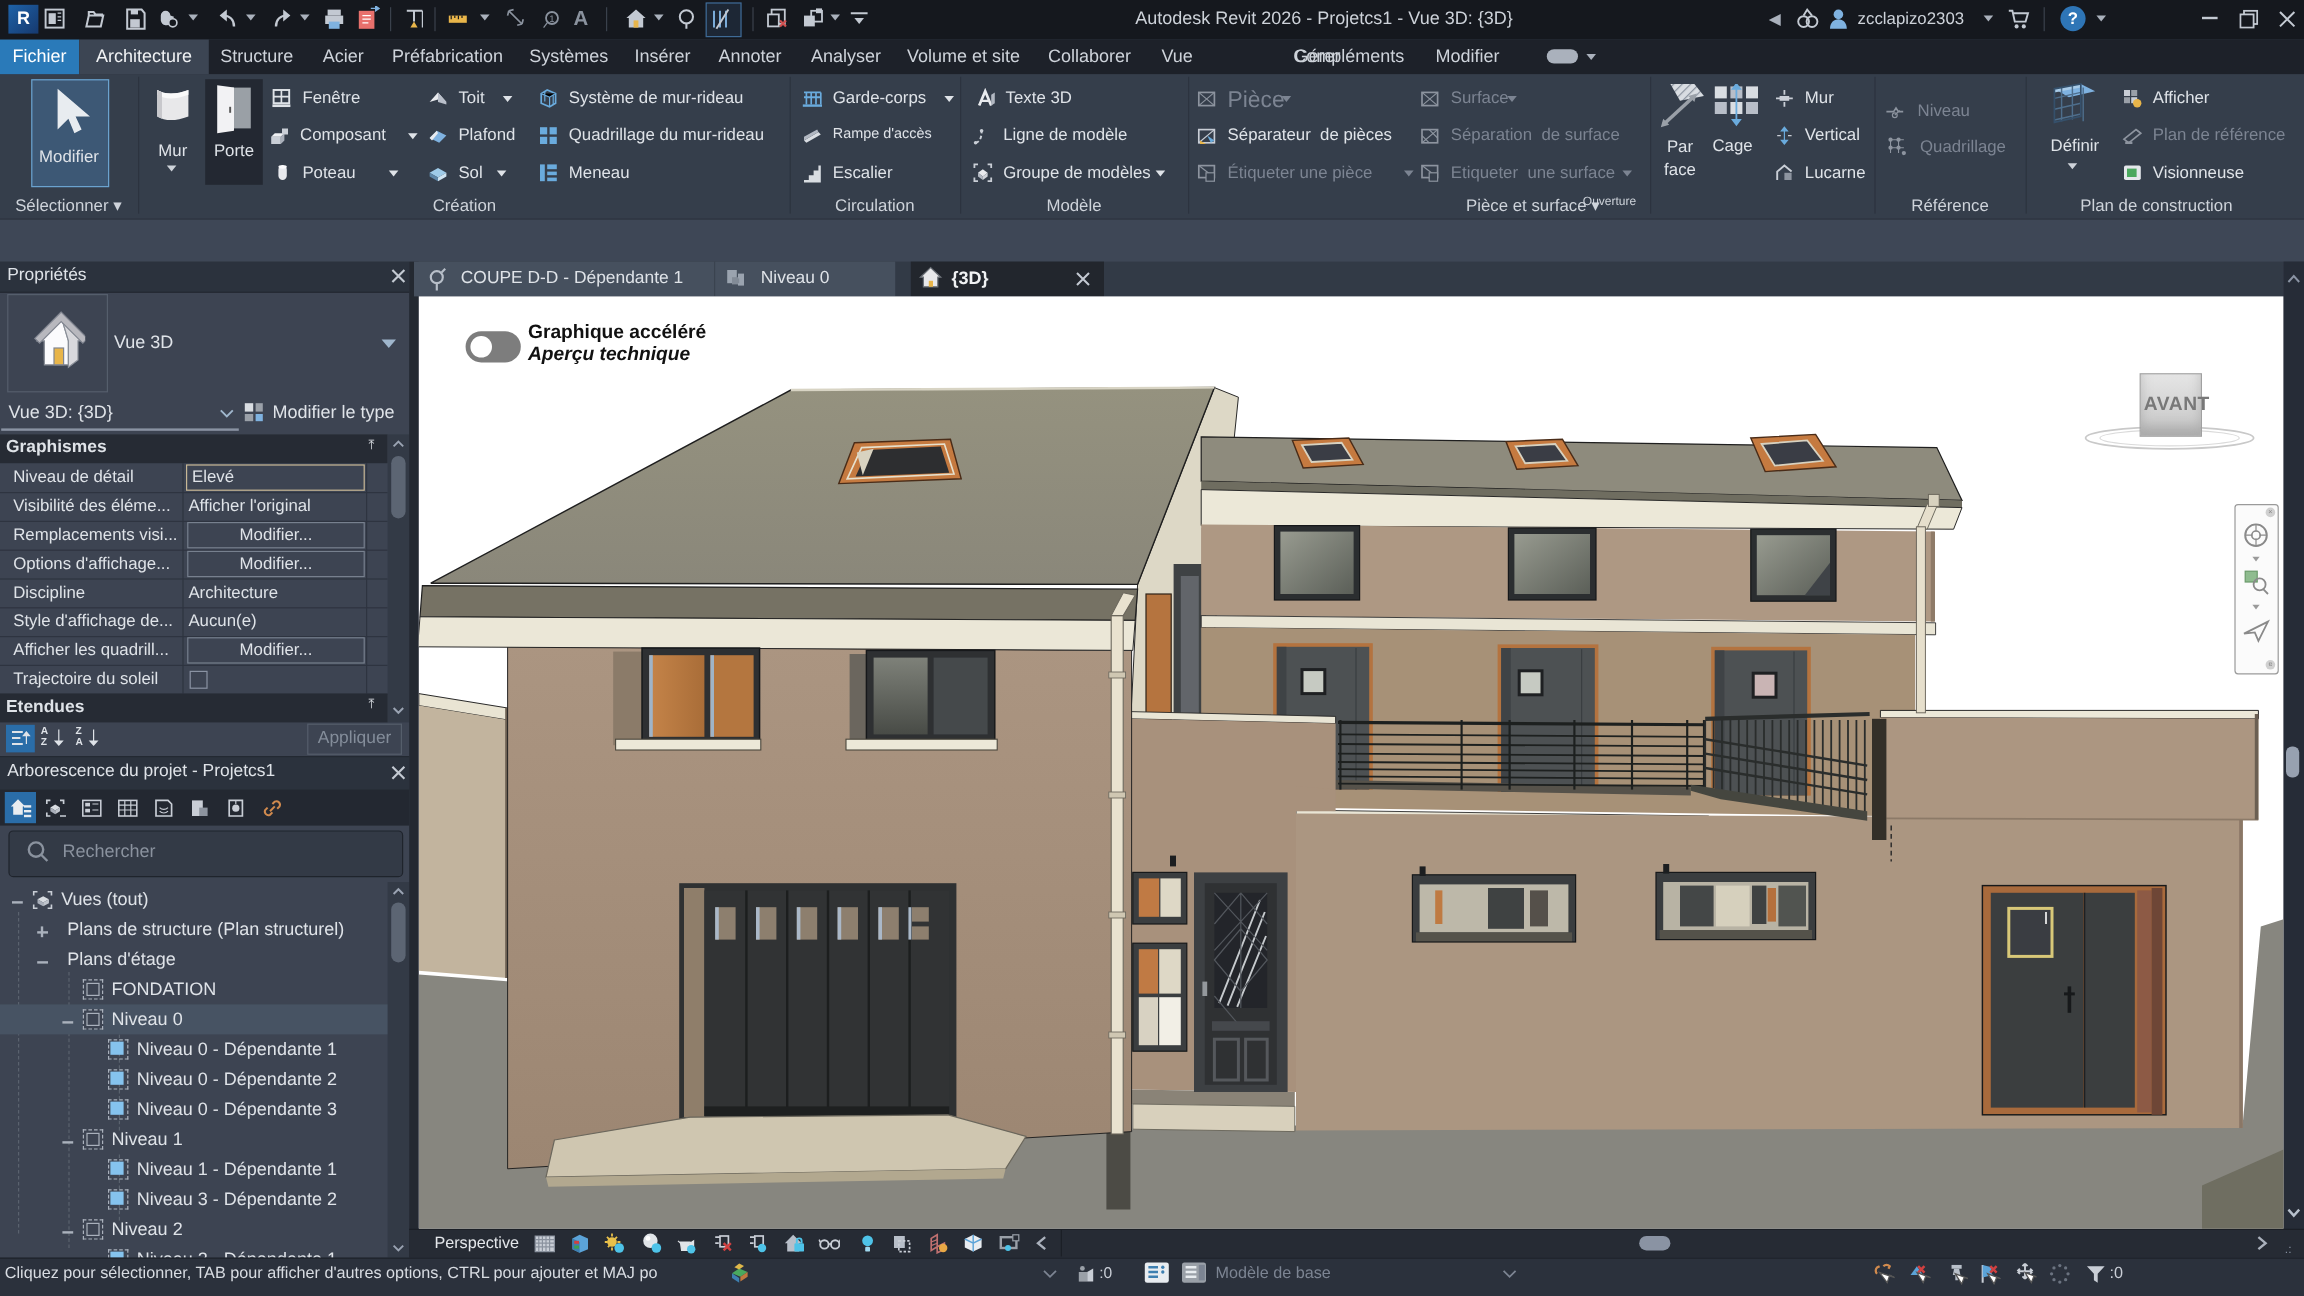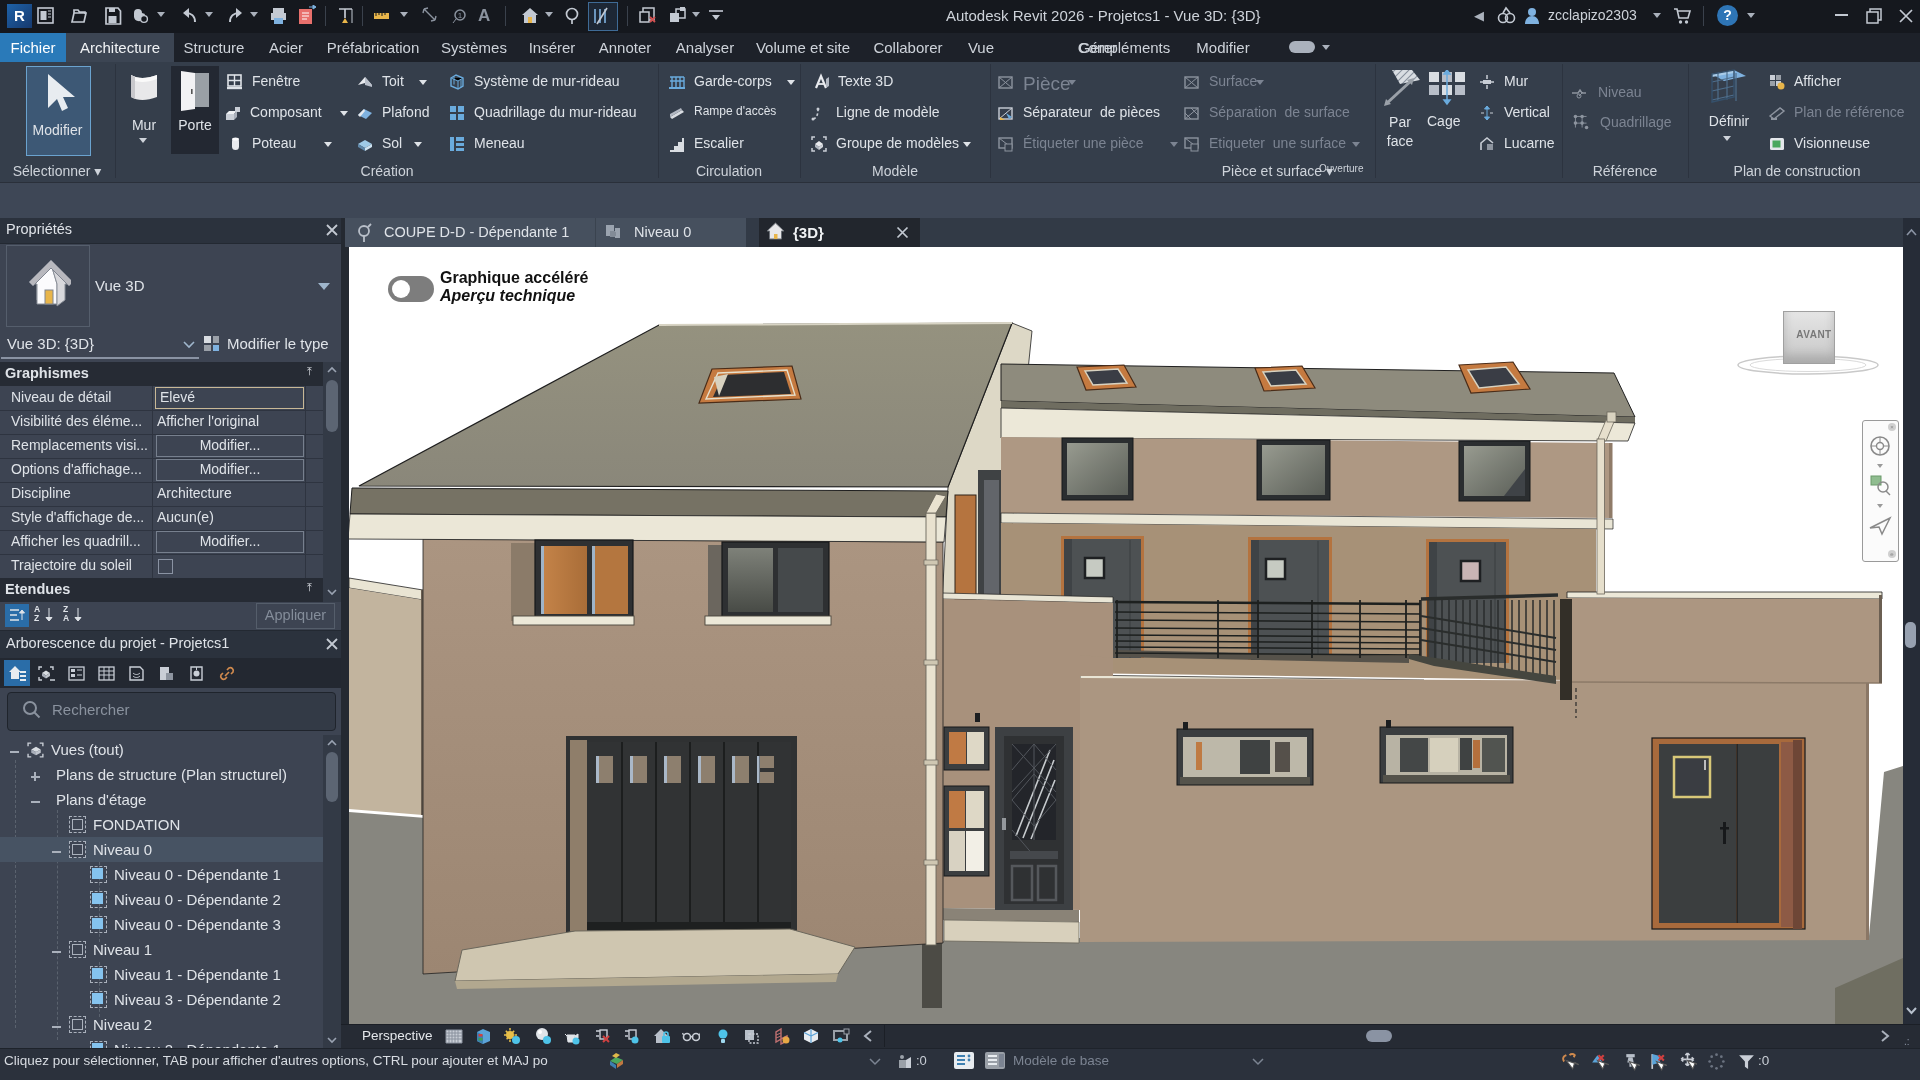--- a/index.html
+++ b/index.html
@@ -1025,21 +1025,21 @@
   </svg>
 <div class="a" style="left:388px;top:276px;width:46px;height:26px;border-radius:13px;background:#7d7d7d"></div>
 <div class="a" style="left:392px;top:280px;width:18px;height:18px;border-radius:50%;background:#fff"></div>
 <div class="a" style="left:440px;top:269px;font-size:16px;font-weight:bold;color:#111;text-shadow:-1.5px -1.5px 0 #fff,1.5px -1.5px 0 #fff,-1.5px 1.5px 0 #fff,1.5px 1.5px 0 #fff,0 2px 0 #fff,2px 0 0 #fff">Graphique accéléré</div>
 <div class="a" style="left:440px;top:287px;font-size:16px;font-weight:bold;font-style:italic;color:#111;text-shadow:-1.5px -1.5px 0 #fff,1.5px -1.5px 0 #fff,-1.5px 1.5px 0 #fff,1.5px 1.5px 0 #fff,0 2px 0 #fff,2px 0 0 #fff">Aperçu technique</div>
 <svg class="a" style="left:1735px;top:352px" width="150" height="26">
     <ellipse cx="73" cy="13" rx="70" ry="9" fill="none" stroke="#c9c9c9" stroke-width="1.5"></ellipse>
     <ellipse cx="73" cy="13" rx="58" ry="6.5" fill="none" stroke="#dadada" stroke-width="1"></ellipse>
   </svg>
 <div class="a" style="left:1783px;top:311px;width:50px;height:51px;background:linear-gradient(#e5e5e5,#c6c6c6);border:1px solid #a0a0a0;box-shadow:inset 0 -8px 10px rgba(120,120,120,.35)"></div>
-<div class="a" style="left:1783px;top:329px;width:62px;text-align:center;font-size:10px;font-weight:bold;color:#787878;letter-spacing:0.5px">AVANT</div>
+<div class="a" style="left:1783px;top:329px;width:62px;text-align:center;font-size:16px;font-weight:bold;color:#787878;letter-spacing:0.5px">AVANT</div>
 <div class="a" style="left:1862px;top:420px;width:35px;height:140px;background:#fbfbfb;border:1px solid #9a9a9a;border-radius:3px"></div>
 <svg class="a" style="left:1868px;top:432px" width="24" height="120" viewBox="0 0 24 120">
     <circle cx="12" cy="14" r="9" fill="none" stroke="#8a8a8a" stroke-width="1.6"></circle>
     <circle cx="12" cy="14" r="3.5" fill="none" stroke="#8a8a8a" stroke-width="1.4"></circle>
     <path d="M12 5v6M12 17v6M3 14h6M15 14h6" stroke="#8a8a8a"></path>
     <path d="M9 32h6l-3 4z" fill="#9a9a9a"></path>
     <rect x="3" y="44" width="10" height="9" fill="#8fbc8f" stroke="#6a9a6a"></rect>
     <circle cx="15" cy="55" r="5" fill="none" stroke="#8a8a8a" stroke-width="1.5"></circle>
     <path d="M18 59l4 4" stroke="#8a8a8a" stroke-width="1.5"></path>
     <path d="M9 72h6l-3 4z" fill="#9a9a9a"></path>

